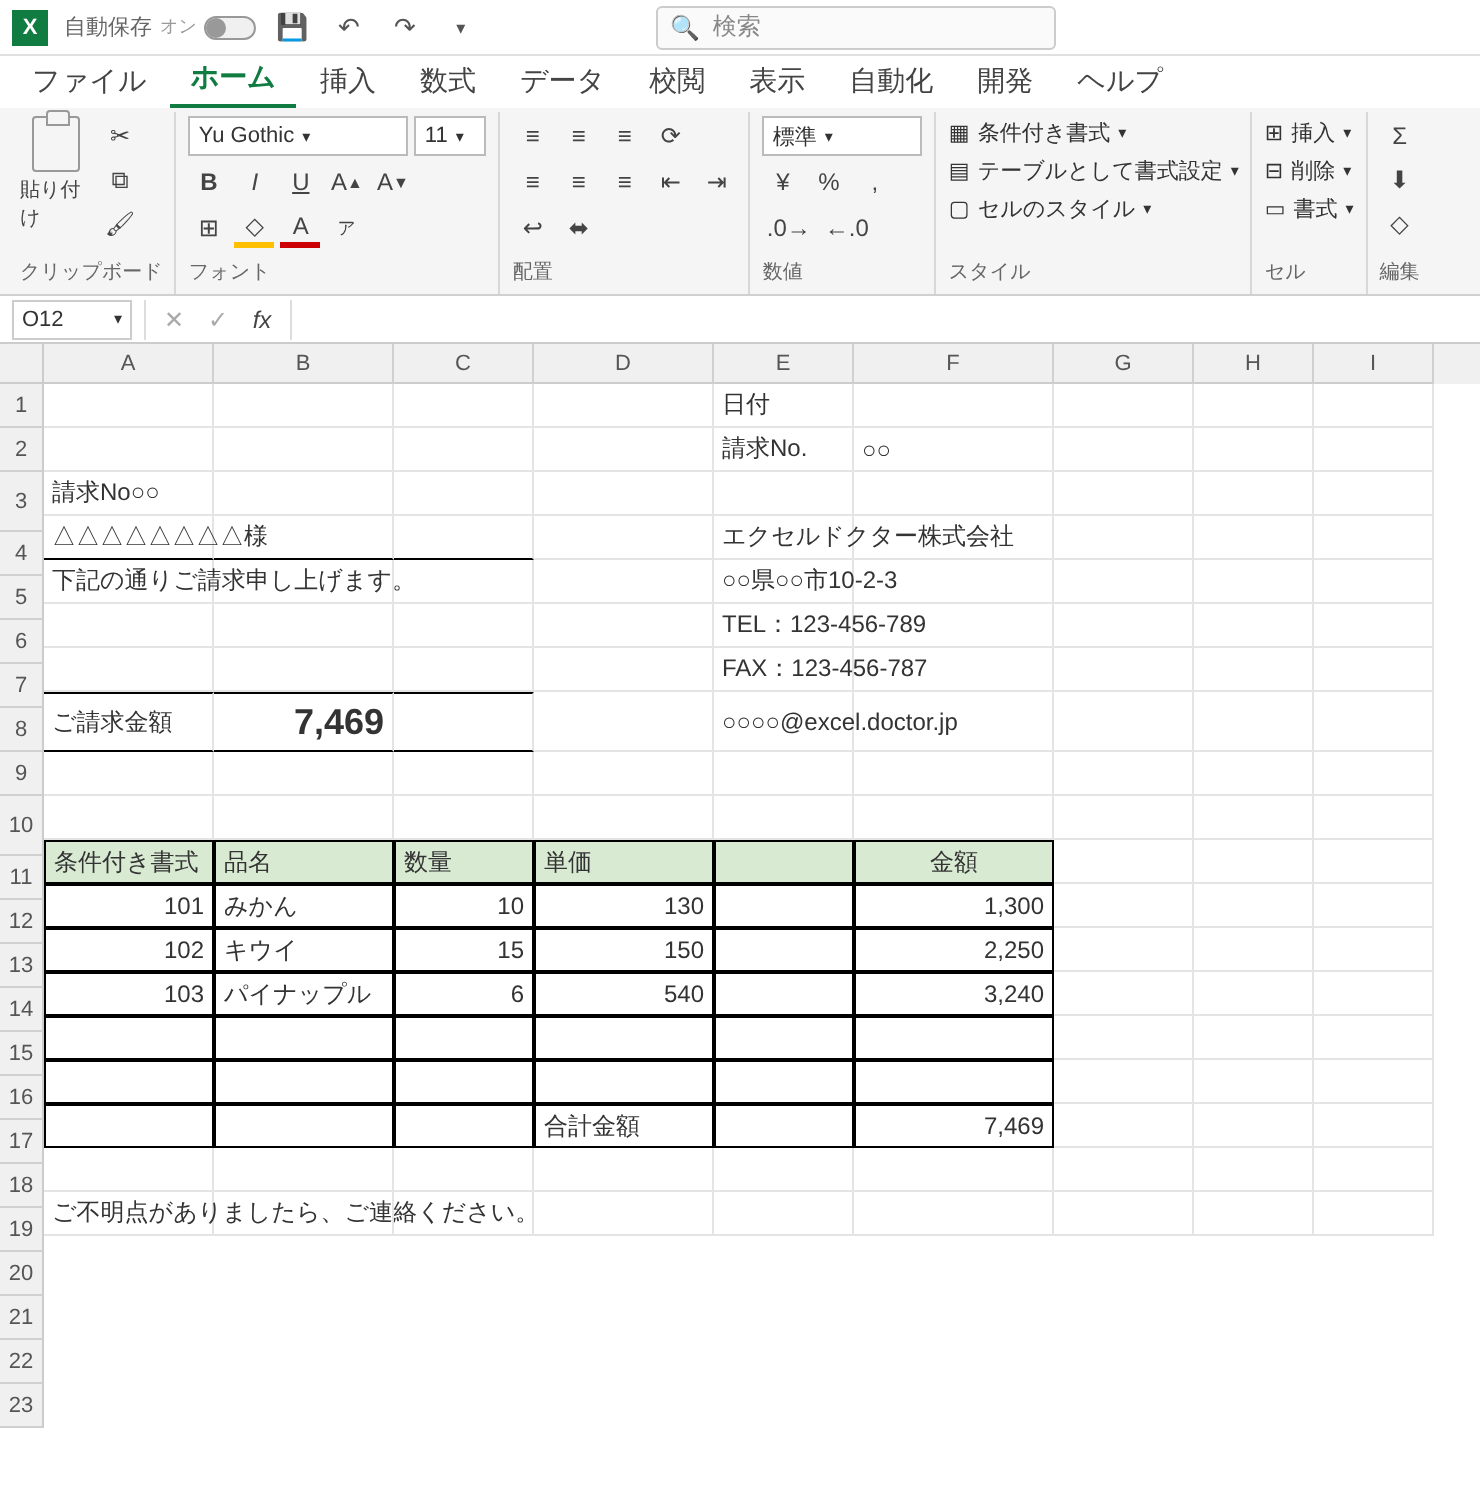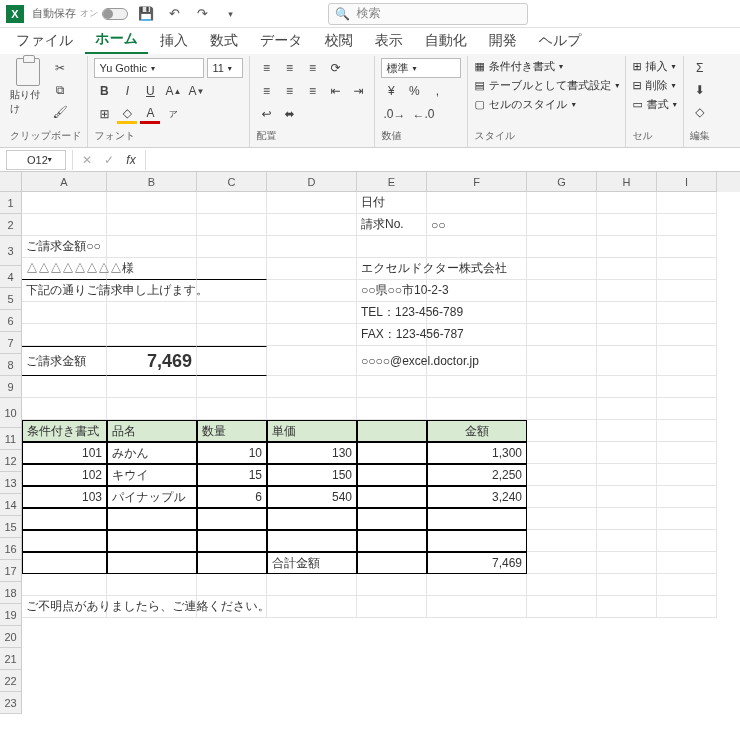--- a/index.html
+++ b/index.html
@@ -34,21 +34,21 @@
 .clip-icon::before { content: ""; position: absolute; top: -4px; left: 6px; width: 10px; height: 6px; border: 1px solid #999; border-radius: 2px 2px 0 0; background: #f5f5f5; }
 .bold { font-weight: bold; }
 .ital { font-style: italic; }
 .uline { text-decoration: underline; }
 .color-underline { border-bottom: 3px solid #c00; }
 .color-underline.y { border-bottom-color: #ffc000; }
 .style-item { display: flex; align-items: center; gap: 4px; font-size: 11px; color: #333; padding: 1px 0; }
 
 
 .formula-bar { height: 24px; display: flex; align-items: center; border-bottom: 1px solid #ccc; background: #fff; }
-.name-box { width: 60px; height: 20px; border: 1px solid #ccc; padding: 0 20px; font-size: 11px; display: flex; align-items: center; justify-content: space-between; margin: 0 6px; }
+.name-box { width: 60px; height: 20px; border: 1px solid #ccc; padding: 0 4px; font-size: 11px; display: flex; align-items: center; justify-content: space-between; margin: 0 6px; }
 .fx-btns { display: flex; gap: 2px; padding: 0 4px; border-left: 1px solid #ddd; border-right: 1px solid #ddd; }
 .fx-input { flex: 1; padding: 0 6px; font-size: 11px; }
 
 
 .grid-wrap { display: flex; height: calc(745px - 28px - 26px - 94px - 24px); }
 .row-headers { width: 22px; background: #f0f0f0; }
 .corner { width: 22px; height: 20px; background: #f0f0f0; border-right: 1px solid #ccc; border-bottom: 1px solid #ccc; }
 .col-headers { display: flex; height: 20px; background: #f0f0f0; }
 .ch { border-right: 1px solid #d0d0d0; border-bottom: 1px solid #ccc; display: flex; align-items: center; justify-content: center; font-size: 11px; color: #555; }
 .rh { height: 22px; border-bottom: 1px solid #d0d0d0; border-right: 1px solid #ccc; display: flex; align-items: center; justify-content: center; font-size: 11px; color: #555; }
@@ -315,21 +315,21 @@
           <div class="cell cB " style="width: 90px;"></div>
           <div class="cell cC " style="width: 70px;"></div>
           <div class="cell cD " style="width: 90px;"></div>
           <div class="cell cE " style="width: 70px;">請求No.</div>
           <div class="cell cF " style="width: 100px;">○○</div>
           <div class="cell cG " style="width: 70px;"></div>
           <div class="cell cH " style="width: 60px;"></div>
           <div class="cell cI " style="width: 60px;"></div>
         </div>
         <div class="cell-row">
-          <div class="cell cA " style="width: 85px;">ご請求金額○○</div>
+          <div class="cell cA " style="width: 85px;">請求No○○</div>
           <div class="cell cB " style="width: 90px;"></div>
           <div class="cell cC " style="width: 70px;"></div>
           <div class="cell cD " style="width: 90px;"></div>
           <div class="cell cE " style="width: 70px;"></div>
           <div class="cell cF " style="width: 100px;"></div>
           <div class="cell cG " style="width: 70px;"></div>
           <div class="cell cH " style="width: 60px;"></div>
           <div class="cell cI " style="width: 60px;"></div>
         </div>
         <div class="cell-row">

